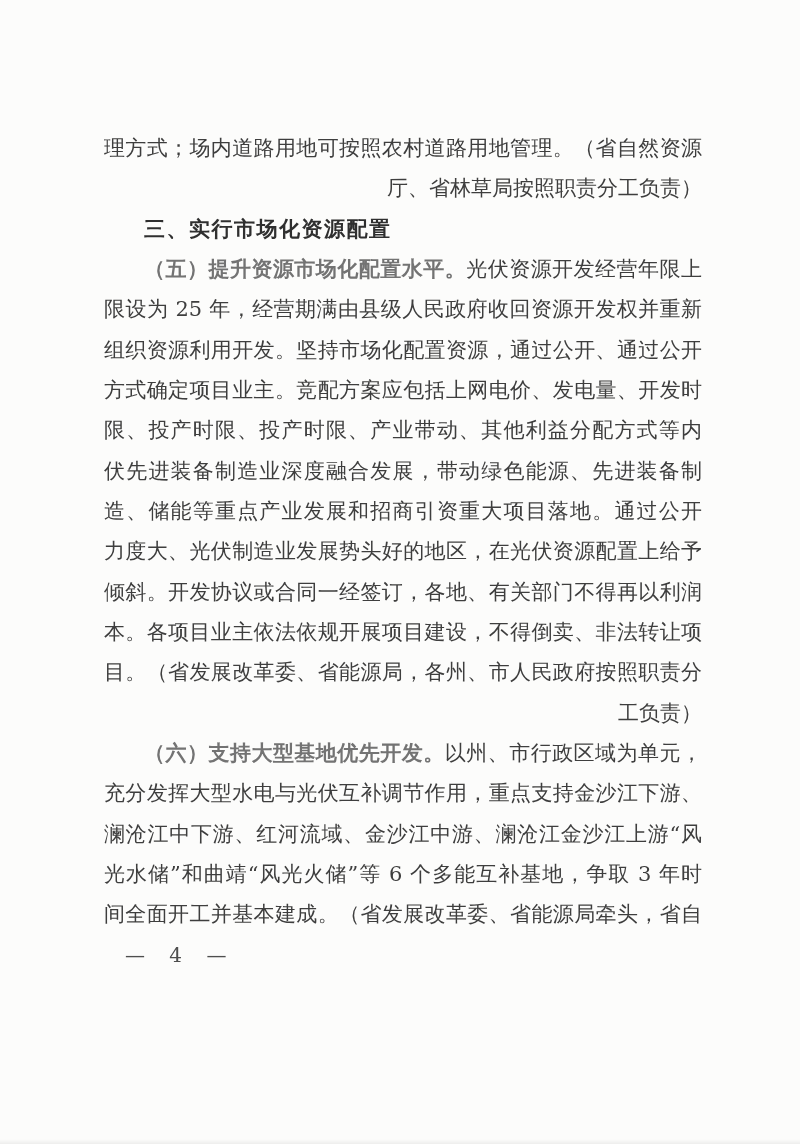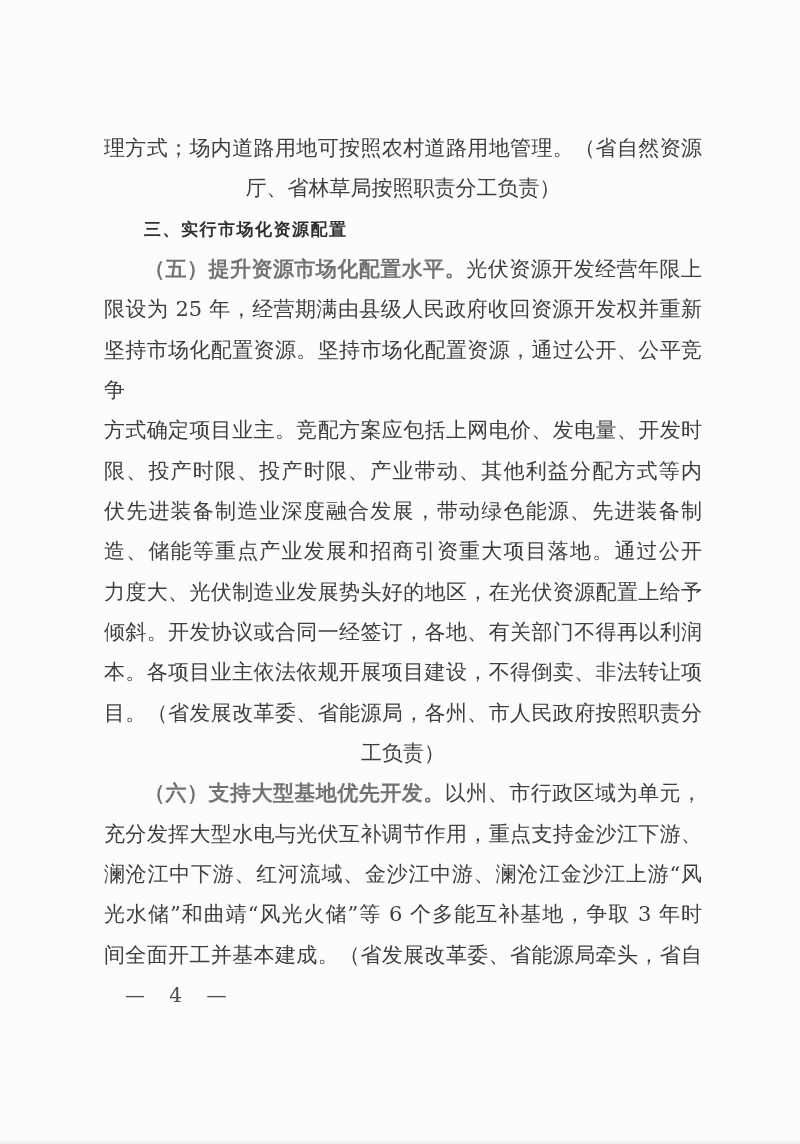--- a/index.html
+++ b/index.html
@@ -29,36 +29,36 @@
   .doc {
     position: absolute;
     top: 128px;
     left: 104px;
     width: 598px;
     font-size: 21px;
     line-height: 40.33px;
   }
   .ln {
     margin: 0;
-    text-align: center;
+    text-align: right;
     white-space: normal;
   }
   .fill {
     text-align: justify;
     text-align-last: justify;
     text-justify: inter-character;
   }
   .indent {
     text-indent: 40px;
   }
   .heading {
     margin: 0;
     font-family: "DejaVu Sans", "Liberation Sans", sans-serif;
     font-weight: 700;
-    font-size: 17px;
+    font-size: 21px;
     line-height: 40.33px;
     color: #2f2f2f;
     letter-spacing: 1.5px;
   }
   .lead {
     font-weight: 700;
     color: #737373;
   }
   .pageno {
     margin: 0;
@@ -78,21 +78,21 @@
 <div class="paper">
   <div class="doc">
 
     <div class="ln fill">理方式；场内道路用地可按照农村道路用地管理。（省自然资源</div>
     <div class="ln">厅、省林草局按照职责分工负责）</div>
 
     <h3 class="heading indent">三、实行市场化资源配置</h3>
 
     <div class="ln fill indent"><span class="lead">（五）提升资源市场化配置水平。</span><span>光伏资源开发经营年限上</span></div>
     <div class="ln fill">限设为 25 年，经营期满由县级人民政府收回资源开发权并重新</div>
-    <div class="ln fill">坚持市场化配置资源。坚持市场化配置资源，通过公开、公平竞争</div>
+    <div class="ln fill">组织资源利用开发。坚持市场化配置资源，通过公开、通过公开</div>
     <div class="ln fill">方式确定项目业主。竞配方案应包括上网电价、发电量、开发时</div>
     <div class="ln fill">限、投产时限、投产时限、产业带动、其他利益分配方式等内</div>
     <div class="ln fill">伏先进装备制造业深度融合发展，带动绿色能源、先进装备制</div>
     <div class="ln fill">造、储能等重点产业发展和招商引资重大项目落地。通过公开</div>
     <div class="ln fill">力度大、光伏制造业发展势头好的地区，在光伏资源配置上给予</div>
     <div class="ln fill">倾斜。开发协议或合同一经签订，各地、有关部门不得再以利润</div>
     <div class="ln fill">本。各项目业主依法依规开展项目建设，不得倒卖、非法转让项</div>
     <div class="ln fill">目。（省发展改革委、省能源局，各州、市人民政府按照职责分</div>
     <div class="ln">工负责）</div>
 

